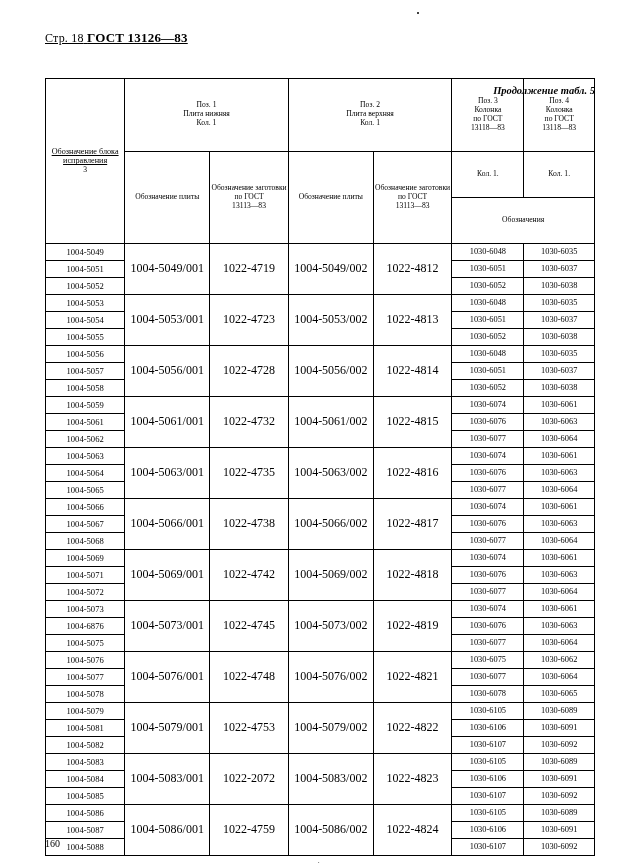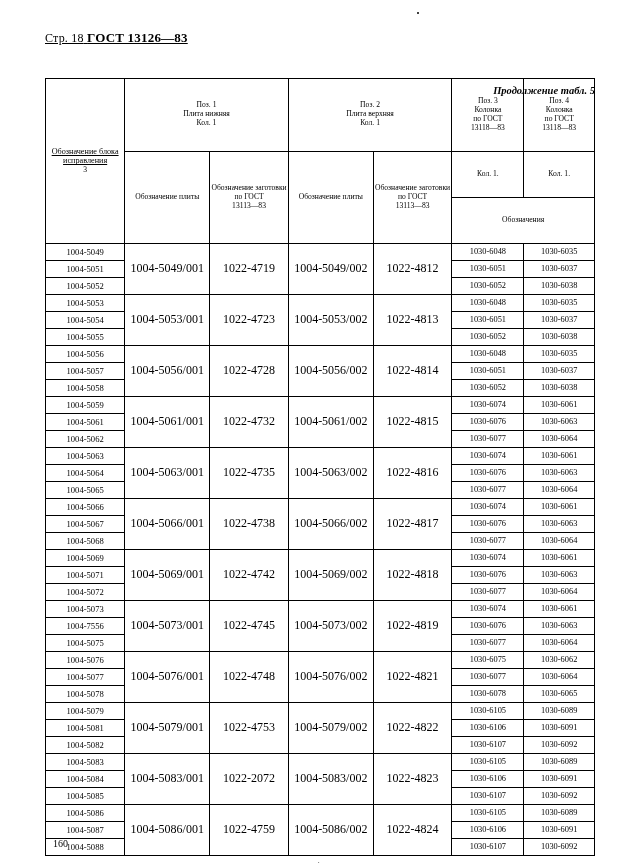--- a/index.html
+++ b/index.html
@@ -88,21 +88,21 @@
   }
   .cell-mid {
     font-size: 12px;
   }
   .cell-small {
     height: 16px;
     font-size: 8.4px;
   }
   .footer-num {
     position: absolute;
-    left: 53px;
+    left: 45px;
     top: 838px;
     font-size: 10px;
   }
   .bottom-mark {
     position: absolute;
     left: 318px;
     top: 858px;
     font-size: 6px;
   }
 </style>
@@ -335,21 +335,21 @@
       <tr>
         <td class="cell-left">1004-5073</td>
         <td class="cell-mid" rowspan="3">1004-5073/001</td>
         <td class="cell-mid" rowspan="3">1022-4745</td>
         <td class="cell-mid" rowspan="3">1004-5073/002</td>
         <td class="cell-mid" rowspan="3">1022-4819</td>
         <td class="cell-small">1030-6074</td>
         <td class="cell-small">1030-6061</td>
       </tr>
       <tr>
-        <td class="cell-left">1004-7556</td>
+        <td class="cell-left">1004-6876</td>
         <td class="cell-small">1030-6076</td>
         <td class="cell-small">1030-6063</td>
       </tr>
       <tr>
         <td class="cell-left">1004-5075</td>
         <td class="cell-small">1030-6077</td>
         <td class="cell-small">1030-6064</td>
       </tr>
 
       <tr>

